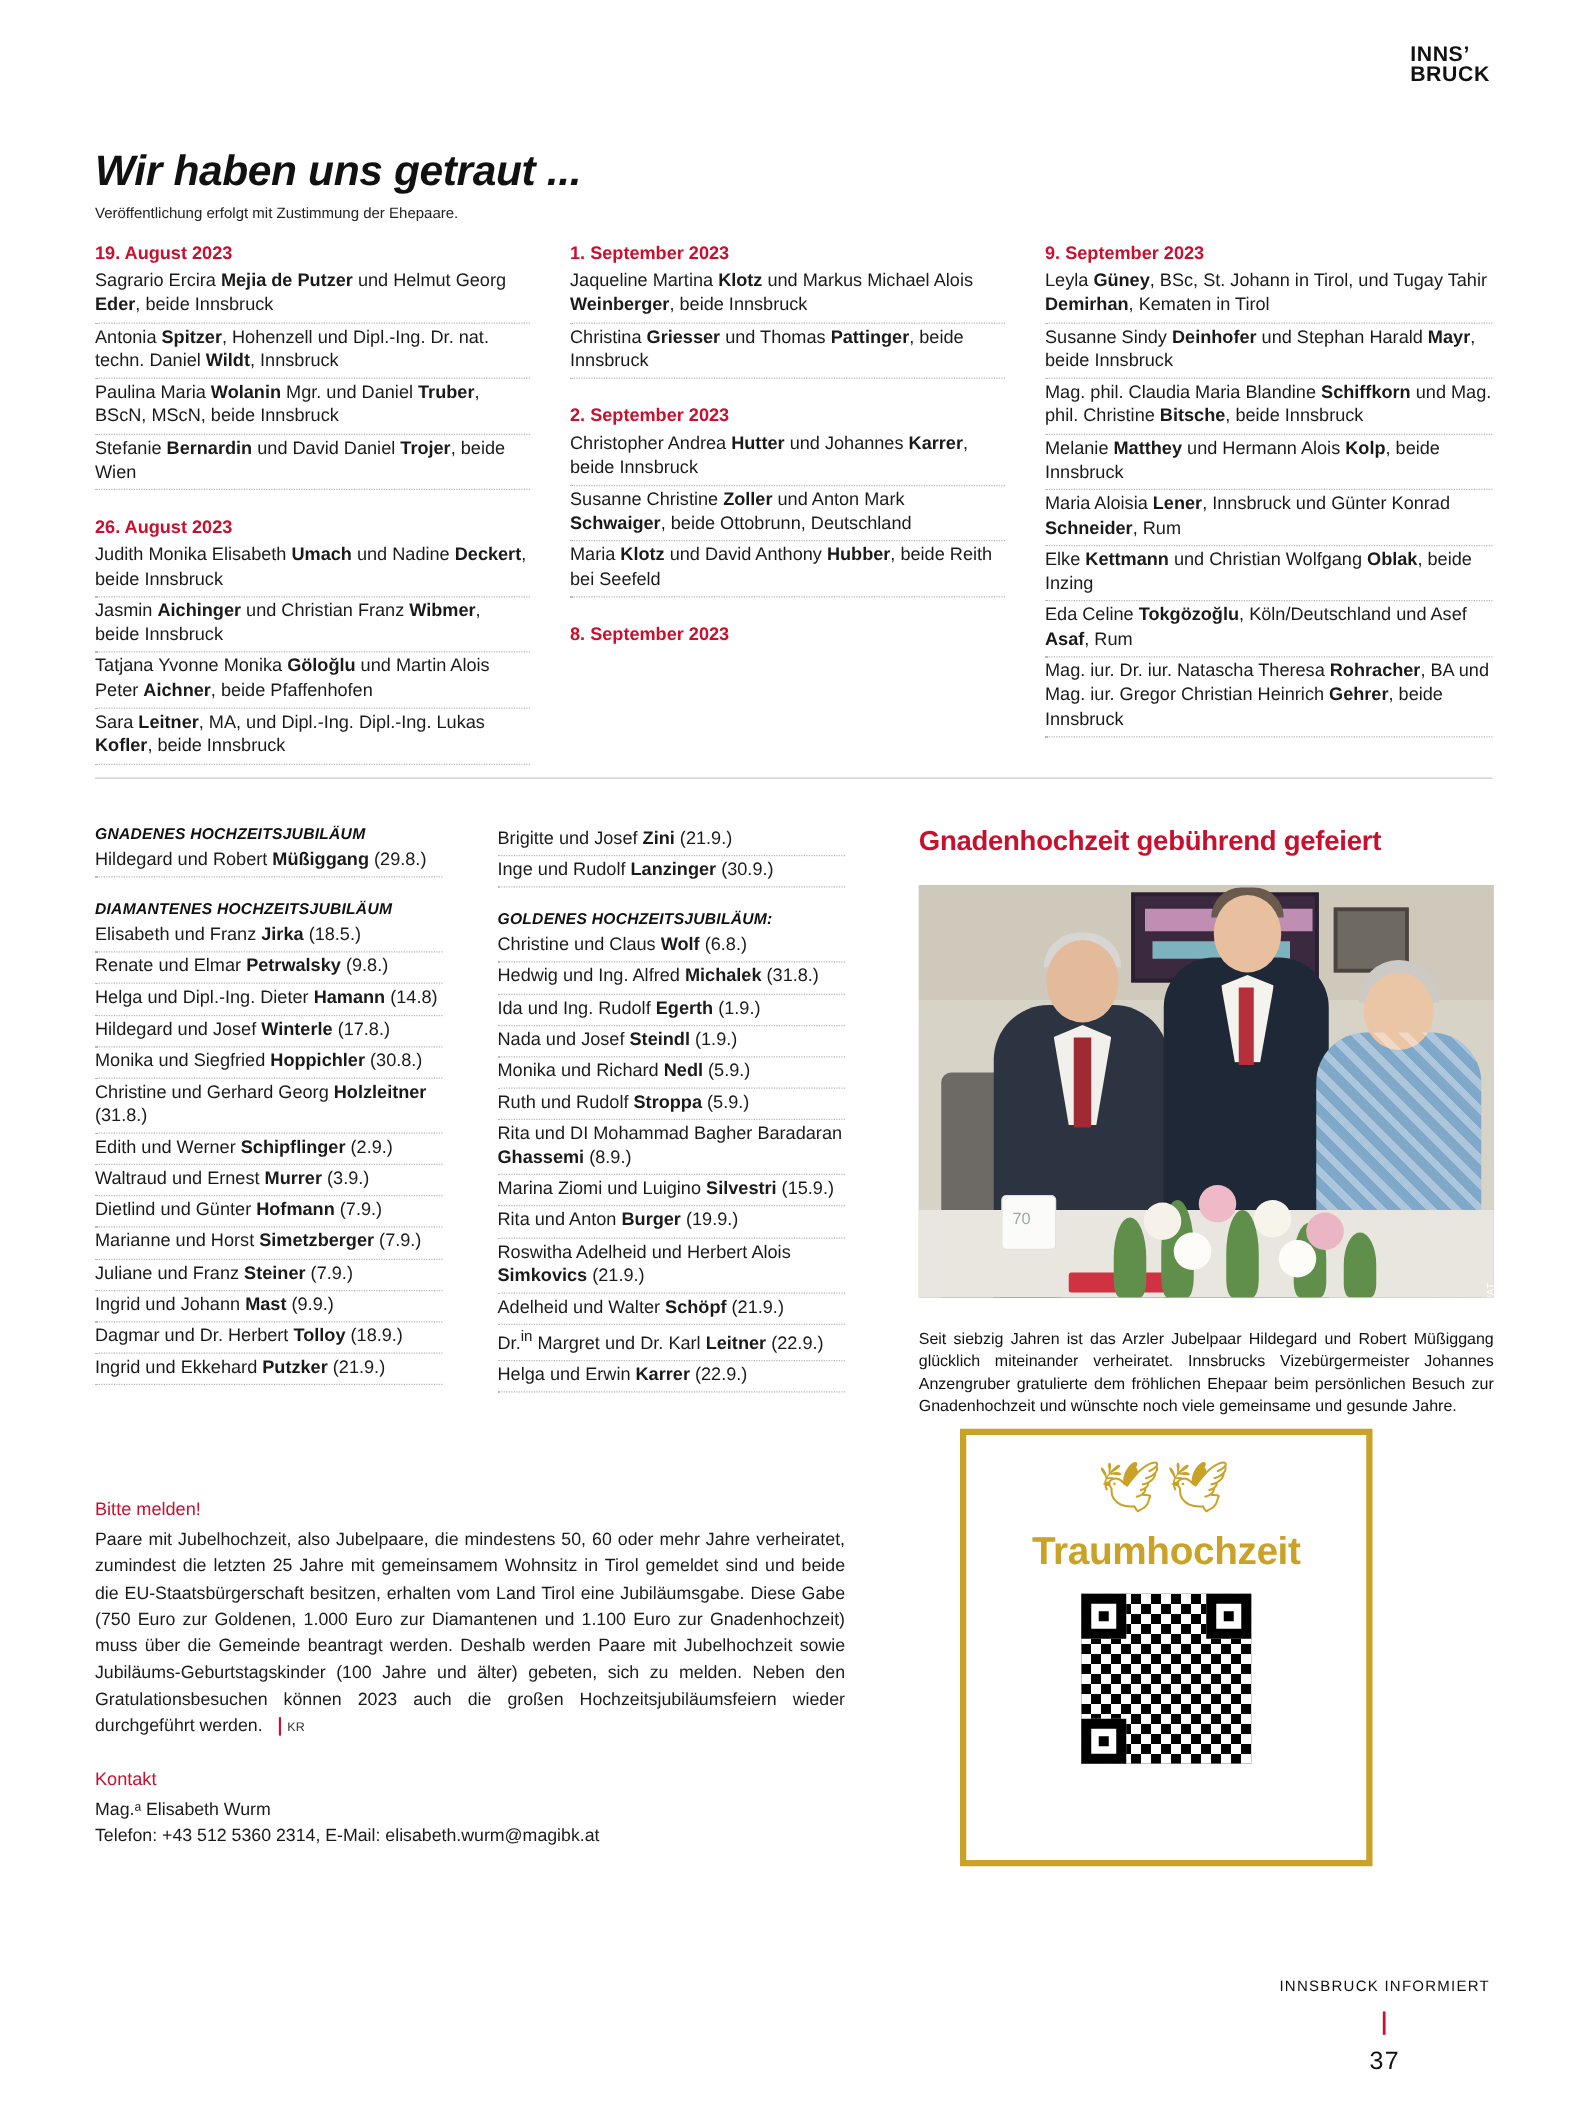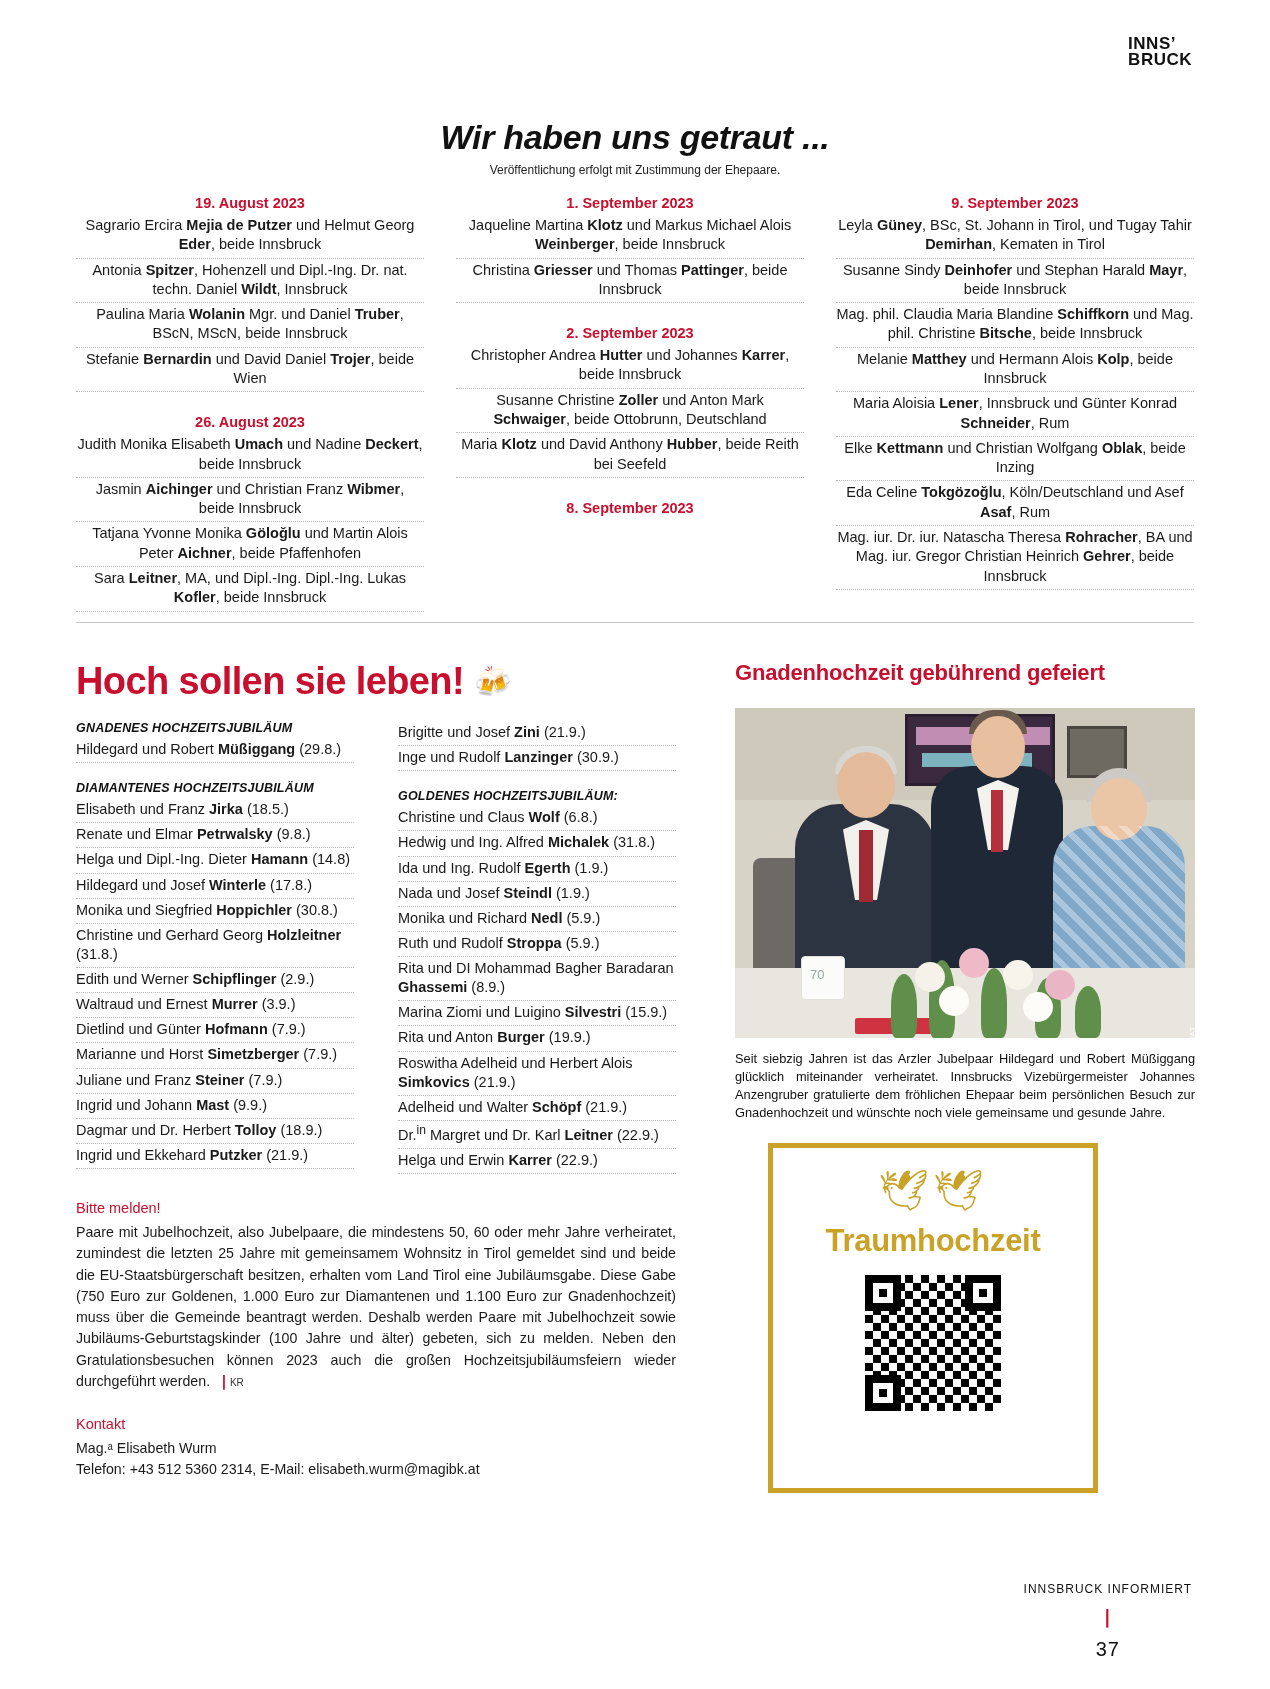--- a/index.html
+++ b/index.html
@@ -20,21 +20,21 @@
     text-align:left;
     line-height:0.95;
     font-weight:bold;
     font-size:17px;
     letter-spacing:0.5px;
     color:#111;
   }
   .logo div { display:block; }
 
   
-  .sec1 { position:absolute; left:76px; top:118px; width:1118px;text-align:center; }
+  .sec1 { position:absolute; left:76px; top:118px; width:1118px; }
   h1.title-italic {
     font-style:italic; font-weight:bold;
     font-size:34px; color:#111; margin:0 0 6px 0;
     letter-spacing:-0.3px;
   }
   .subnote { font-size:12px; color:#222; margin:0 0 18px 0; }
 
   .cols3 { display:flex; gap:32px; }
   .col { width:348px; }
   .col.c3 { width:358px; }
@@ -137,21 +137,21 @@
   .photo .flowers .f { position:absolute; width:30px; height:30px; border-radius:50%; }
   .photo .cake { position:absolute; left:66px; bottom:38px; width:44px; height:44px; background:#fbfbfa; border-radius:4px; border:1px solid #e3e1dc;}
   .photo .cake .num { position:absolute; left:8px; top:10px; font-size:13px; color:#9aa; }
   .photo .card { position:absolute; left:120px; bottom:4px; width:92px; height:16px; background:#cf3342; border-radius:2px;}
   .credit {
     position:absolute; right:-2px; bottom:12px;
     transform:rotate(-90deg); transform-origin:right bottom;
     font-size:8px; color:#fff; letter-spacing:.4px;
   }
   .caption {
-    font-size:12.8px; line-height:1.4; margin-top:12px; text-align:justify; color:#111;
+    font-size:12.8px; line-height:1.4; margin-top:24px; text-align:justify; color:#111;
   }
 
   
   .sec4 { position:absolute; left:76px; top:1200px; width:600px; }
   .redlabel { color:#c8102e; font-weight:normal; font-size:14.5px; margin:0 0 6px 0; }
   .bodytext { font-size:14.2px; line-height:1.5; text-align:justify; margin:0; }
   .kr { color:#c8102e; font-weight:bold; }
   .krsmall { font-size:10px; color:#333; }
   .contact { margin-top:24px; }
   .contact .line { font-size:14.2px; line-height:1.45; }
@@ -235,24 +235,20 @@
           <div class="entry">Elke <b>Kettmann</b> und Christian Wolfgang <b>Oblak</b>, beide Inzing</div>
           <div class="entry">Eda Celine <b>Tokgözoğlu</b>, Köln/Deutschland und Asef <b>Asaf</b>, Rum</div>
           <div class="entry">Mag. iur. Dr. iur. Natascha Theresa <b>Rohracher</b>, BA und Mag. iur. Gregor Christian Heinrich <b>Gehrer</b>, beide Innsbruck</div>
         </div>
       </div>
   </div>
 
   <hr class="rule">
 
   <div class="sec2">
-    <h2 class="bigred">
-      <span>Hoch sollen sie leben!</span>
-      <span class="cheers-icon">🍻</span>
-    </h2>
     <div class="jubcols" id="jub-cols">
         <div class="jubcol">
           <div class="jubhead">GNADENES HOCHZEITSJUBILÄUM</div>
           <div class="jubentry">Hildegard und Robert <b>Müßiggang</b> (29.8.)</div>
           <div class="jubhead spaced">DIAMANTENES HOCHZEITSJUBILÄUM</div>
           <div class="jubentry">Elisabeth und Franz <b>Jirka</b> (18.5.)</div>
           <div class="jubentry">Renate und Elmar <b>Petrwalsky</b> (9.8.)</div>
           <div class="jubentry">Helga und Dipl.-Ing. Dieter <b>Hamann</b> (14.8)</div>
           <div class="jubentry">Hildegard und Josef <b>Winterle</b> (17.8.)</div>
           <div class="jubentry">Monika und Siegfried <b>Hoppichler</b> (30.8.)</div>

